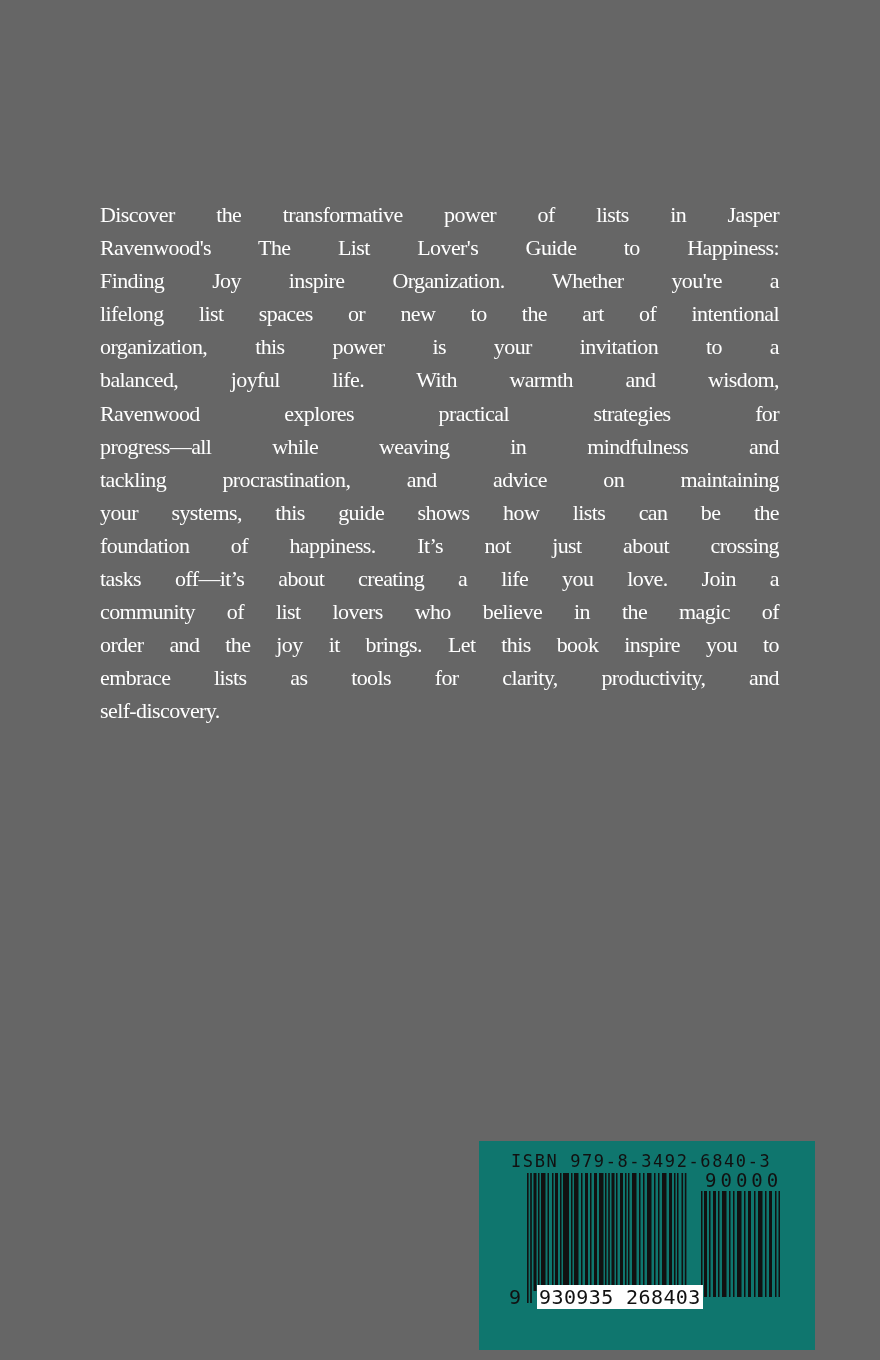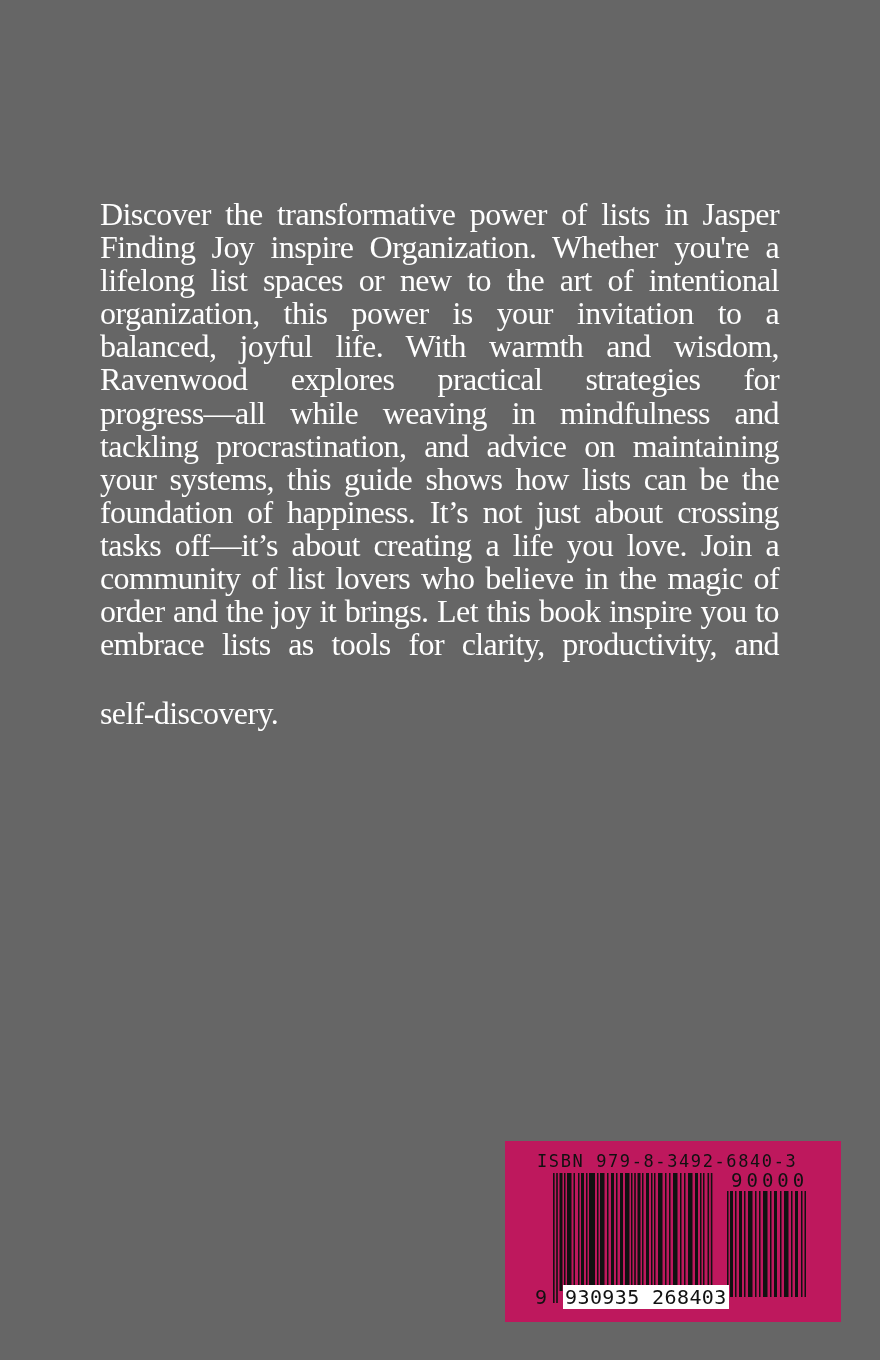--- a/index.html
+++ b/index.html
@@ -1,26 +1,26 @@
 <!DOCTYPE html>
 <html><head>
 <meta charset="utf-8">
 <style>
   html, body { margin:0; padding:0; }
   body { width:880px; height:1360px; background:#666666; position:relative; overflow:hidden; }
   .blurb {
     position:absolute; left:100px; top:198px; width:679px;
-    font-family:"Liberation Serif", serif; font-size:32px; line-height:33.1px;
+    font-family:"Liberation Serif", serif; font-size:22px; line-height:33.1px;
     color:#ffffff; letter-spacing:-0.6px;
   }
   .line { display:block; text-align:justify; text-align-last:justify; white-space:nowrap; height:33.1px; }
-  .line.last { text-align-last:left;margin-top:36px; }
+  .line.last { text-align-last:left; }
   .barcode-box {
-    position:absolute; left:505px; top:1141px; width:336px; height:181px;
-    background:#be185d;
+    position:absolute; left:479px; top:1141px; width:336px; height:209px;
+    background:#0f766e;
   }
   .isbn-text {
     position:absolute; left:32px; top:10px; font-family:"DejaVu Sans Mono", monospace;
     font-size:17px; color:#111; letter-spacing:1.6px; white-space:nowrap;
   }
   .bars-main { position:absolute; left:48px; top:32px; height:130px; width:160px; }
   .bars-addon { position:absolute; left:222px; top:50px; height:106px; width:80px; }
   .addon-text {
     position:absolute; left:226px; top:28px; font-family:"DejaVu Sans Mono", monospace;
     font-size:19px; color:#111; letter-spacing:4px;
@@ -32,20 +32,21 @@
   .human-rest {
     position:absolute; left:58px; top:144px; font-family:"DejaVu Sans Mono", monospace;
     font-size:20px; color:#111; letter-spacing:0.4px; background:#fff; padding:0 2px;
   }
 </style>
 </head>
 <body>
 
 <div class="blurb">
   <span class="line">Discover the transformative power of lists in Jasper</span>
+  <span class="line">Ravenwood's The List Lover's Guide to Happiness:</span>
   <span class="line">Finding Joy inspire Organization. Whether you're a</span>
   <span class="line">lifelong list spaces or new to the art of intentional</span>
   <span class="line">organization, this power is your invitation to a</span>
   <span class="line">balanced, joyful life. With warmth and wisdom,</span>
   <span class="line">Ravenwood explores practical strategies for</span>
   <span class="line">progress—all while weaving in mindfulness and</span>
   <span class="line">tackling procrastination, and advice on maintaining</span>
   <span class="line">your systems, this guide shows how lists can be the</span>
   <span class="line">foundation of happiness. It’s not just about crossing</span>
   <span class="line">tasks off—it’s about creating a life you love. Join a</span>

